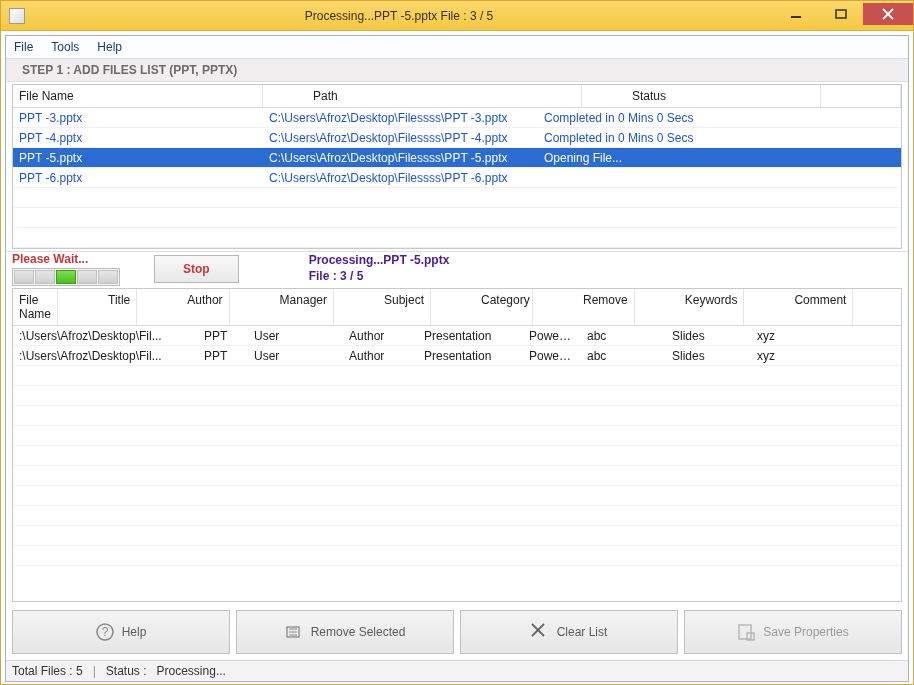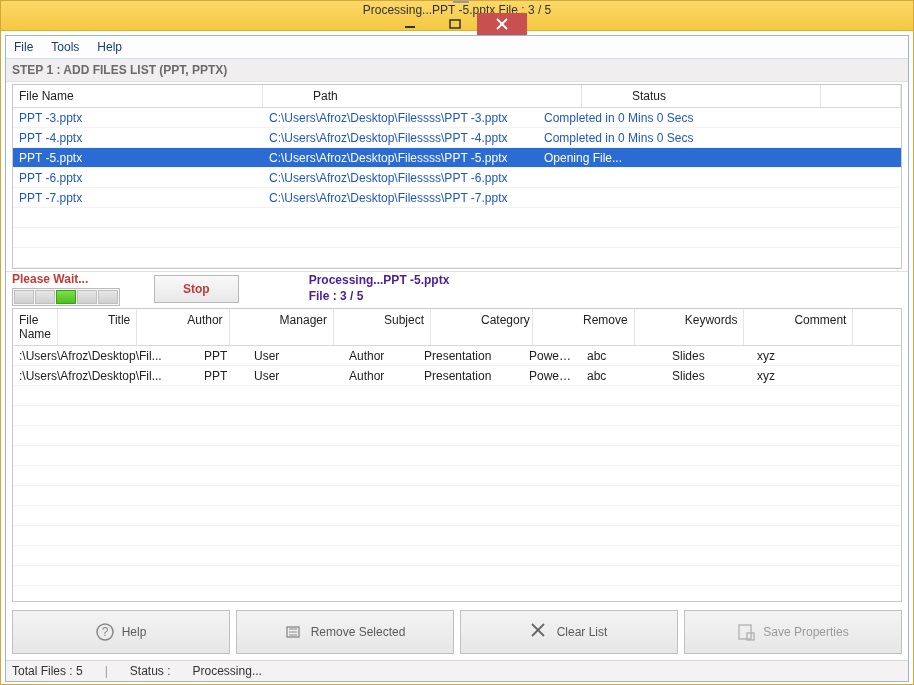--- a/index.html
+++ b/index.html
@@ -1,27 +1,27 @@
 <!DOCTYPE html>
 <html><head>
 <meta charset="utf-8">
 <style>
 * { margin: 0; padding: 0; box-sizing: border-box; font-family: "Segoe UI", Tahoma, sans-serif; font-size: 12px; }
 body { background: #fff; width: 914px; height: 685px; overflow: hidden; border: 1px solid #d6a63a; }
-.titlebar { background: linear-gradient(#fbd869, #f5c842); height: 30px; display: flex; align-items: center; position: relative; border-bottom: 1px solid #e0b030; flex-direction: column; }
+.titlebar { background: linear-gradient(#fbd869, #f5c842); height: 30px; display: flex; align-items: center; position: relative; border-bottom: 1px solid #e0b030; }
 .titlebar-icon { width: 16px; height: 16px; margin-left: 8px; background: linear-gradient(135deg,#fff,#ddd); border: 1px solid #999; }
 .titlebar-title { flex: 1; text-align: center; color: #333; font-size: 12px; }
 .win-controls { display: flex; }
 .win-btn { width: 45px; height: 22px; display: flex; align-items: center; justify-content: center; color: #333; font-size: 13px; }
 .win-btn.close { background: #c8504e; color: #fff; width: 50px; height:22px; margin-top:-4px;}
 .win-btn.min, .win-btn.max { margin-top:-4px; }
 .inner-frame { border: 1px solid #9ab6d8; margin: 4px; height: calc(685px - 30px - 8px); display: flex; flex-direction: column; background: #fff; }
 .menubar { background: #fdfdff; border-bottom: 1px solid #d0dff0; padding: 4px 8px; display: flex; gap: 18px; }
 .menu-item { color: #1a3e6e; cursor: default; }
-.step-header { background: #f0eeef; color: #6b6b6b; font-weight: bold; padding: 4px 6px; font-size: 12px; border-bottom: 1px solid #e0dede; }
+.step-header { background: #f0eeef; color: #6b6b6b; font-weight: bold; padding: 4px 16px; font-size: 12px; border-bottom: 1px solid #e0dede; }
 .grid { border: 1px solid #c9c9c9; margin: 2px 6px; background: #fff; }
 .grid-header { display: flex; background: #fff; border-bottom: 1px solid #d8d8d8; gap: 44px; }
 .grid-header .col { padding: 4px 6px; border-right: 1px solid #e6e6e6; color: #222; font-weight: normal; }
 .grid-body { }
 .grid-row { display: flex; height: 20px; align-items: center; border-bottom: 1px solid #f2f2f2; }
 .grid-row .cell { padding: 2px 6px; color: #1f56c7; white-space: nowrap; overflow: hidden; text-overflow: ellipsis; }
 .grid-row.selected { background: #2a6bd4; }
 .grid-row.selected .cell { color: #fff; }
 .grid-row.empty { height: 20px; }
 .progress-section { display: flex; align-items: center; padding: 0 6px; border-top: 1px solid #e0e0e0; gap: 22px; }
@@ -32,21 +32,21 @@
 .prog-seg.active { background: linear-gradient(#7de04a,#4bbf1f); border-color:#3aa015; }
 .stop-btn { border:1px solid #b8b8b8; background: linear-gradient(#f9f9f9,#e8e8e8); color: #c43a3a; font-weight: bold; padding: 6px 28px; margin-left: 12px; }
 .proc-text { color: #4c1d95; font-weight: bold; margin-left: 48px; line-height: 1.3; }
 .grid2 { border: 1px solid #c9c9c9; margin: 2px 6px; background: #fff; flex: 1; overflow: hidden; }
 .grid2 .grid-header .col { color:#222; }
 .grid2 .grid-row .cell { color: #222; }
 .bottom-buttons { display: flex; gap: 6px; padding: 6px; }
 .bbtn { flex: 1; border: 1px solid #c0c0c0; background: linear-gradient(#f4f4f4,#e6e6e6); padding: 12px 0; display: flex; align-items: center; justify-content: center; gap: 8px; color: #5b5b5b; }
 .bbtn.disabled { color:#9a9a9a; }
 .bbtn-icon { width: 18px; height: 18px; display:inline-block; }
-.statusbar { background: #f4f2f3; border-top: 1px solid #d6d6d6; padding: 3px 6px; color: #333; font-size: 11px; display:flex; gap:22px; }
+.statusbar { background: #f4f2f3; border-top: 1px solid #d6d6d6; padding: 3px 6px; color: #333; font-size: 11px; display:flex; gap:10px; }
 .statusbar .sep { color:#999; }
 .col-fn { width: 250px; }
 .col-path { width: 275px; }
 .col-status { width: 195px; }
 .col-extra { flex:1; }
 .c2-fn { width: 185px; }
 .c2-title { width: 50px; }
 .c2-author { width: 95px; }
 .c2-mgr { width: 75px; }
 .c2-sub { width: 105px; }
@@ -118,26 +118,20 @@
           <div class="cell col-path">C:\Users\Afroz\Desktop\Filessss\PPT -5.pptx</div>
           <div class="cell col-status">Opening File...</div>
           <div class="cell col-extra"></div>
         </div>
         <div class="grid-row">
           <div class="cell col-fn">PPT -6.pptx</div>
           <div class="cell col-path">C:\Users\Afroz\Desktop\Filessss\PPT -6.pptx</div>
           <div class="cell col-status"></div>
           <div class="cell col-extra"></div>
         </div>
-        <div class="grid-row">
-          <div class="cell col-fn">PPT -7.pptx</div>
-          <div class="cell col-path">C:\Users\Afroz\Desktop\Filessss\PPT -7.pptx</div>
-          <div class="cell col-status"></div>
-          <div class="cell col-extra"></div>
-        </div>
         <div class="grid-row empty"></div>
         <div class="grid-row empty"></div>
         <div class="grid-row empty"></div>
       </div>
   </div>
 
   <div class="progress-section">
     <div class="please-wait-block">
       <div class="please-wait">Please Wait...</div>
       <div class="prog-bar">

